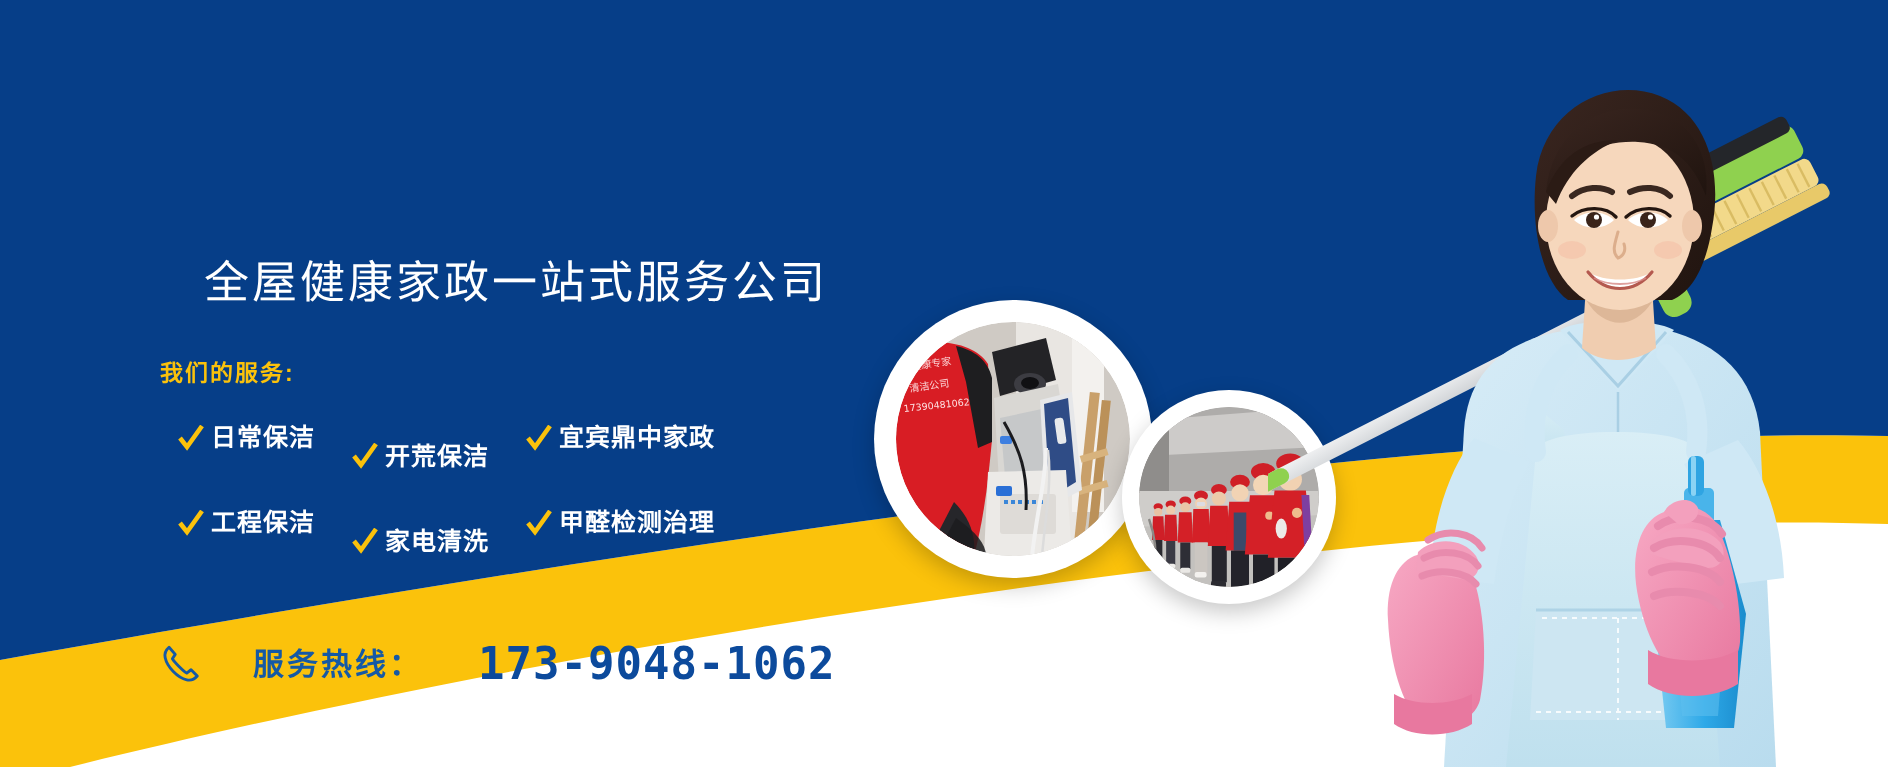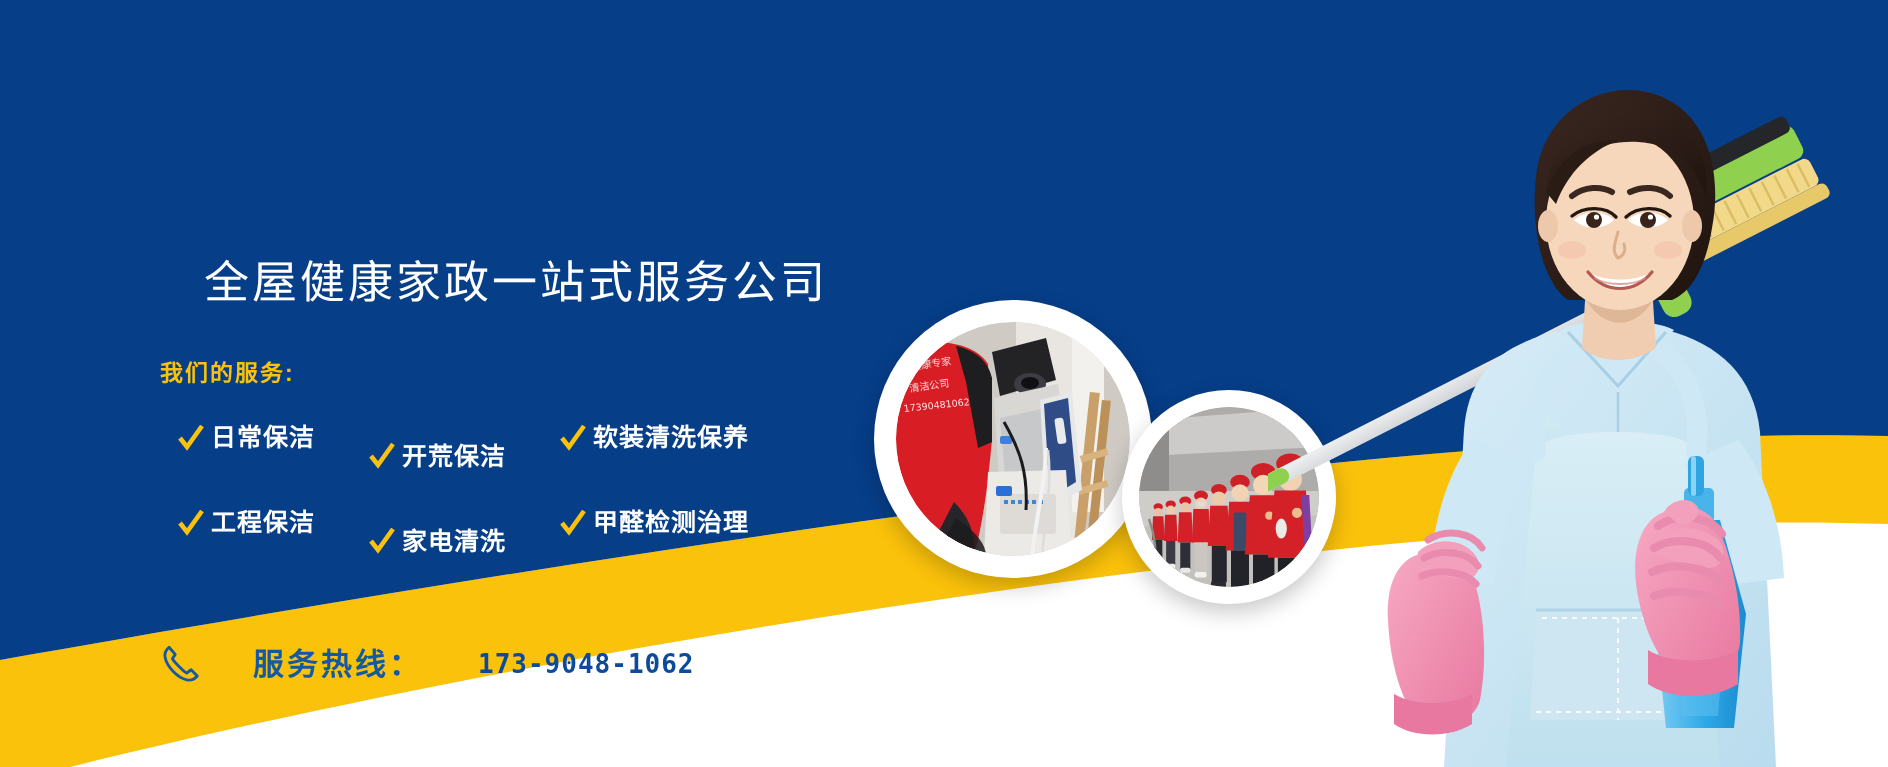--- a/index.html
+++ b/index.html
@@ -50,21 +50,21 @@
     font-size:23px;line-height:1;
     font-weight:700;
     color:#FBC20B;
     letter-spacing:2px;
     white-space:nowrap;
   }
   .svc-rows{
     position:absolute;left:178px;top:406px;
     display:flex;flex-direction:column;gap:22px;
   }
-  .svc-row{display:flex;align-items:center;gap:17px;}
+  .svc-row{display:flex;align-items:center;}
   .svc-item{
     display:flex;align-items:center;
     margin-right:22px;
     white-space:nowrap;
   }
   .svc-item .tick{
     width:26px;height:26px;margin-right:7px;flex:0 0 auto;
     display:block;
   }
   .svc-item .lbl{
@@ -81,21 +81,21 @@
     position:absolute;left:158px;top:641px;
     display:flex;align-items:center;
     z-index:7;
     gap:33px;
   }
   .hotline .phone-ico{width:46px;height:46px;margin-right:16px;flex:0 0 auto;display:block;}
   .hotline .ht-label{
     font-size:31px;font-weight:700;color:#1559A5;letter-spacing:3px;line-height:1;
   }
   .hotline .ht-number{
-    font-size:26px;font-weight:700;color:#0C4A9C;letter-spacing:1px;line-height:1;
+    font-size:44px;font-weight:700;color:#0C4A9C;letter-spacing:1px;line-height:1;
     margin-left:22px;
     font-family:"DejaVu Sans Mono","Liberation Mono",monospace;
   }
 
   
   .photo{
     position:absolute;border-radius:50%;
     background:#ffffff;
     box-shadow:0 8px 22px rgba(0,0,0,.22);
     z-index:5;
@@ -165,21 +165,21 @@
         <div class="svc-item">
           <svg class="tick" viewBox="0 0 26 26" xmlns="http://www.w3.org/2000/svg">
             <path d="M2 13 L9 22 L24 1" fill="none" stroke="#FBC20B" stroke-width="4.6" stroke-linecap="butt" stroke-linejoin="miter"></path>
           </svg>
           <span class="lbl">开荒保洁</span>
         </div>
         <div class="svc-item">
           <svg class="tick" viewBox="0 0 26 26" xmlns="http://www.w3.org/2000/svg">
             <path d="M2 13 L9 22 L24 1" fill="none" stroke="#FBC20B" stroke-width="4.6" stroke-linecap="butt" stroke-linejoin="miter"></path>
           </svg>
-          <span class="lbl">软装清洗保养</span>
+          <span class="lbl">宜宾鼎中家政</span>
         </div>
       </div>
 
       <div class="svc-row">
         <div class="svc-item">
           <svg class="tick" viewBox="0 0 26 26" xmlns="http://www.w3.org/2000/svg">
             <path d="M2 13 L9 22 L24 1" fill="none" stroke="#FBC20B" stroke-width="4.6" stroke-linecap="butt" stroke-linejoin="miter"></path>
           </svg>
           <span class="lbl">工程保洁</span>
         </div>

